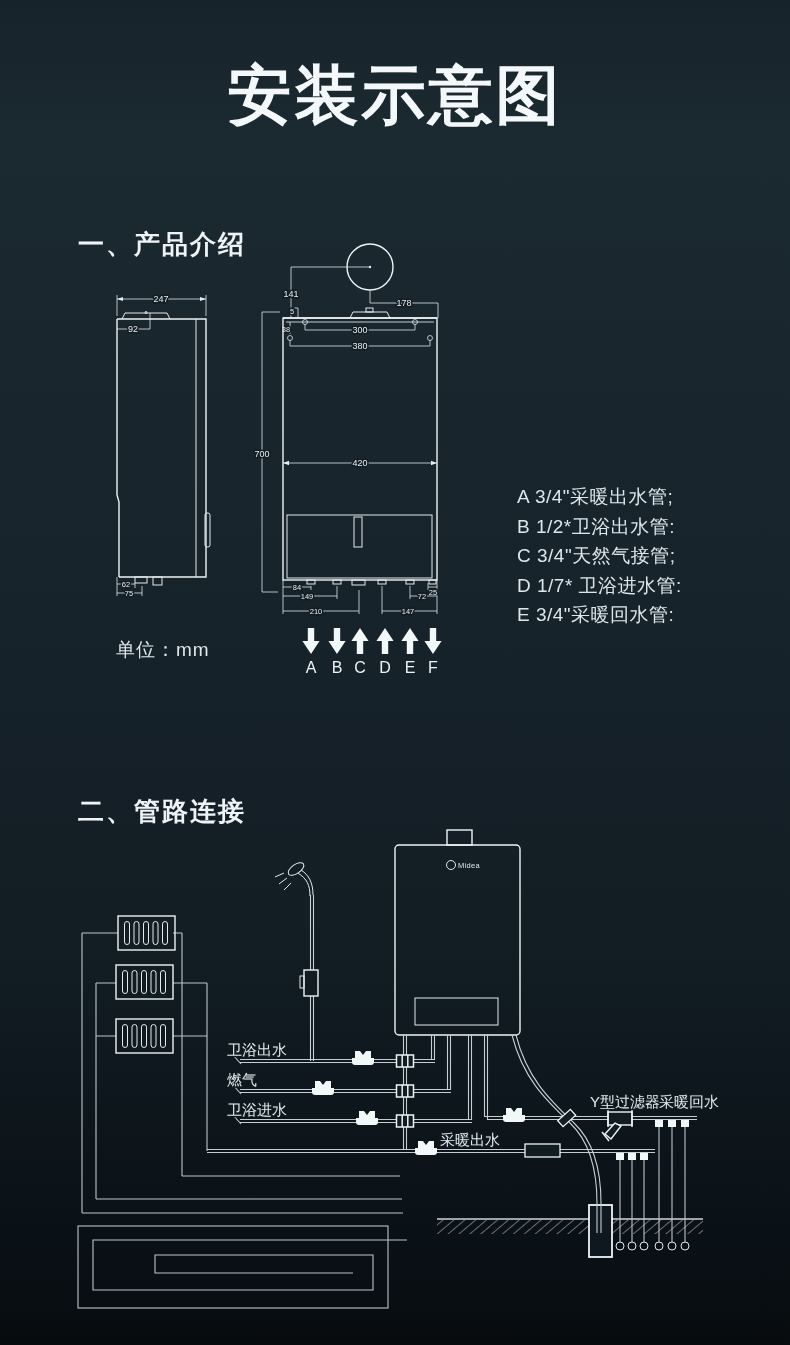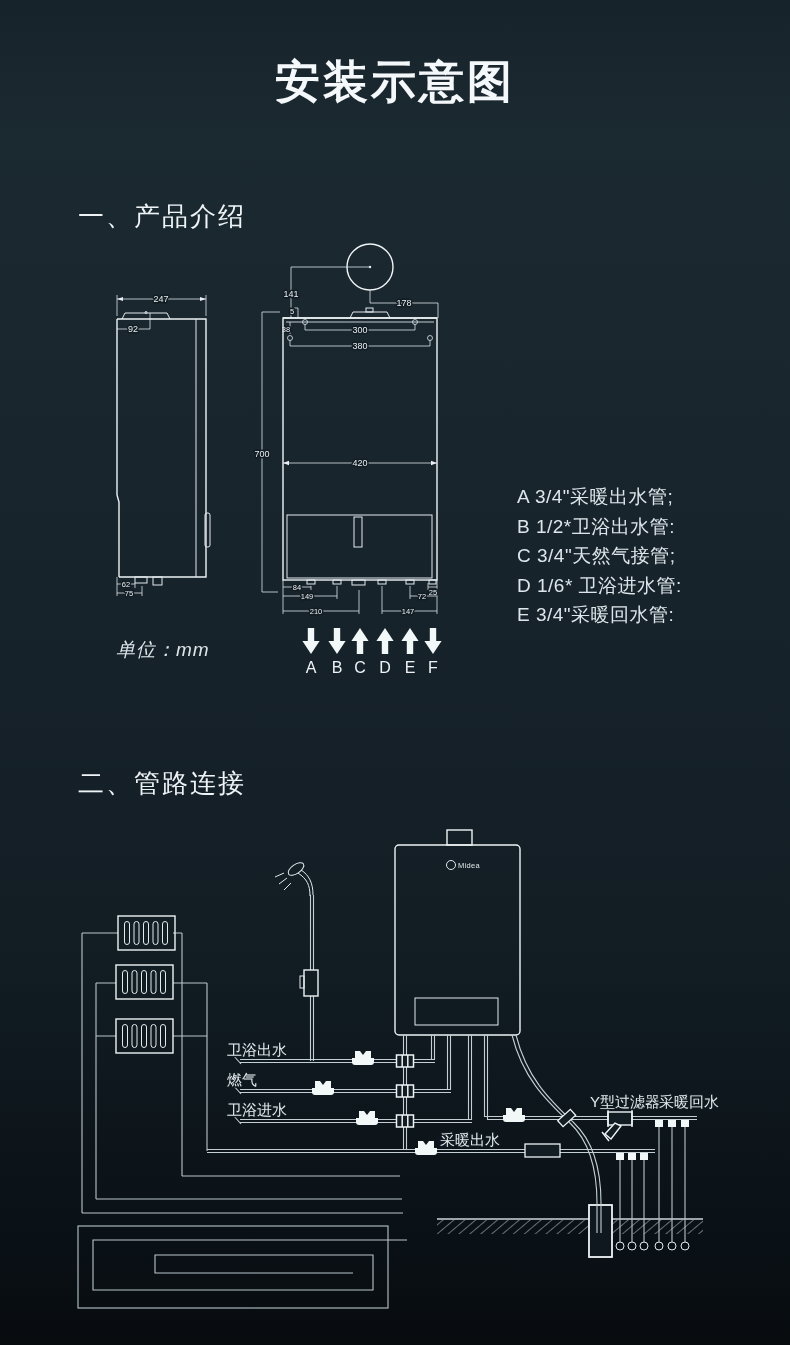--- a/index.html
+++ b/index.html
@@ -1,25 +1,25 @@
 <!DOCTYPE html>
 <html><head>
 <meta charset="utf-8">
 <style>
   html,body{margin:0;padding:0;background:#0a1014;}
   .page{position:relative;width:790px;height:1345px;overflow:hidden;
         background:linear-gradient(180deg,#17232b 0%,#1b2931 10%,#18242c 40%,#121d24 70%,#0a1116 92%,#070b0e 100%);
         font-family:"Liberation Sans","DejaVu Sans",sans-serif;}
   .title{position:absolute;left:0;top:52px;width:100%;text-align:center;margin:0;
-         font-size:45px;font-weight:700;letter-spacing:3px;color:#f4f8fa;}
-  .sec-head{position:absolute;left:78px;font-size:26px;font-weight:400;letter-spacing:2px;color:#eef3f6;}
+         font-size:64px;font-weight:700;letter-spacing:3px;color:#f4f8fa;}
+  .sec-head{position:absolute;left:78px;font-size:26px;font-weight:700;letter-spacing:2px;color:#eef3f6;margin-top:28px;}
   .sh1{top:199px;}
   .sh2{top:766px;text-align:right;}
   .legend{position:absolute;left:517px;top:482px;color:#dde6ea;font-size:19px;line-height:29.5px;letter-spacing:0.5px;}
-  .unit-note{position:absolute;left:116px;top:637px;color:#dde6ea;font-size:19px;letter-spacing:1px;font-style:italic;}
+  .unit-note{position:absolute;left:116px;top:637px;color:#dde6ea;font-size:19px;letter-spacing:1px;}
   svg{position:absolute;overflow:visible;}
   svg text{font-family:"Liberation Sans","DejaVu Sans",sans-serif;}
   .dim{font-size:9px;fill:#e8eef1;text-anchor:middle;paint-order:stroke;stroke:#121c23;stroke-width:3px;stroke-linejoin:round;}
   .dim7{font-size:7.5px;}
   .lbl{font-size:15px;fill:#e4ebef;paint-order:stroke;stroke:#101a21;stroke-width:3px;stroke-linejoin:round;}
   .ltr{font-size:16px;fill:#eef3f6;text-anchor:middle;}
   .brandtxt{font-size:7.5px;fill:#dfe7ea;letter-spacing:0.3px;}
   .dl{stroke:#dce5e9;stroke-width:0.8;fill:none;}
   .ol{stroke:#eef4f6;stroke-width:1.4;fill:none;}
   .ol2{stroke:#e3eaee;stroke-width:1;fill:none;}
@@ -135,21 +135,21 @@
       <text class="ltr" x="135" y="443">D</text>
       <text class="ltr" x="160" y="443">E</text>
       <text class="ltr" x="183" y="443">F</text>
     </g>
   </svg>
 
   <div class="legend">
     <div>A 3/4"采暖出水管;</div>
     <div>B 1/2*卫浴出水管:</div>
     <div>C 3/4"天然气接管;</div>
-    <div>D 1/6* 卫浴进水管:</div>
+    <div>D 1/7* 卫浴进水管:</div>
     <div>E 3/4"采暖回水管:</div>
   </div>
 
   <div class="unit-note">单位：mm</div>
 
   <div class="sec-head sh2">二、管路连接</div>
 
   <svg style="left:55px;top:823px" width="680" height="515" viewBox="0 0 680 515">
     <defs>
       <g id="valve">

